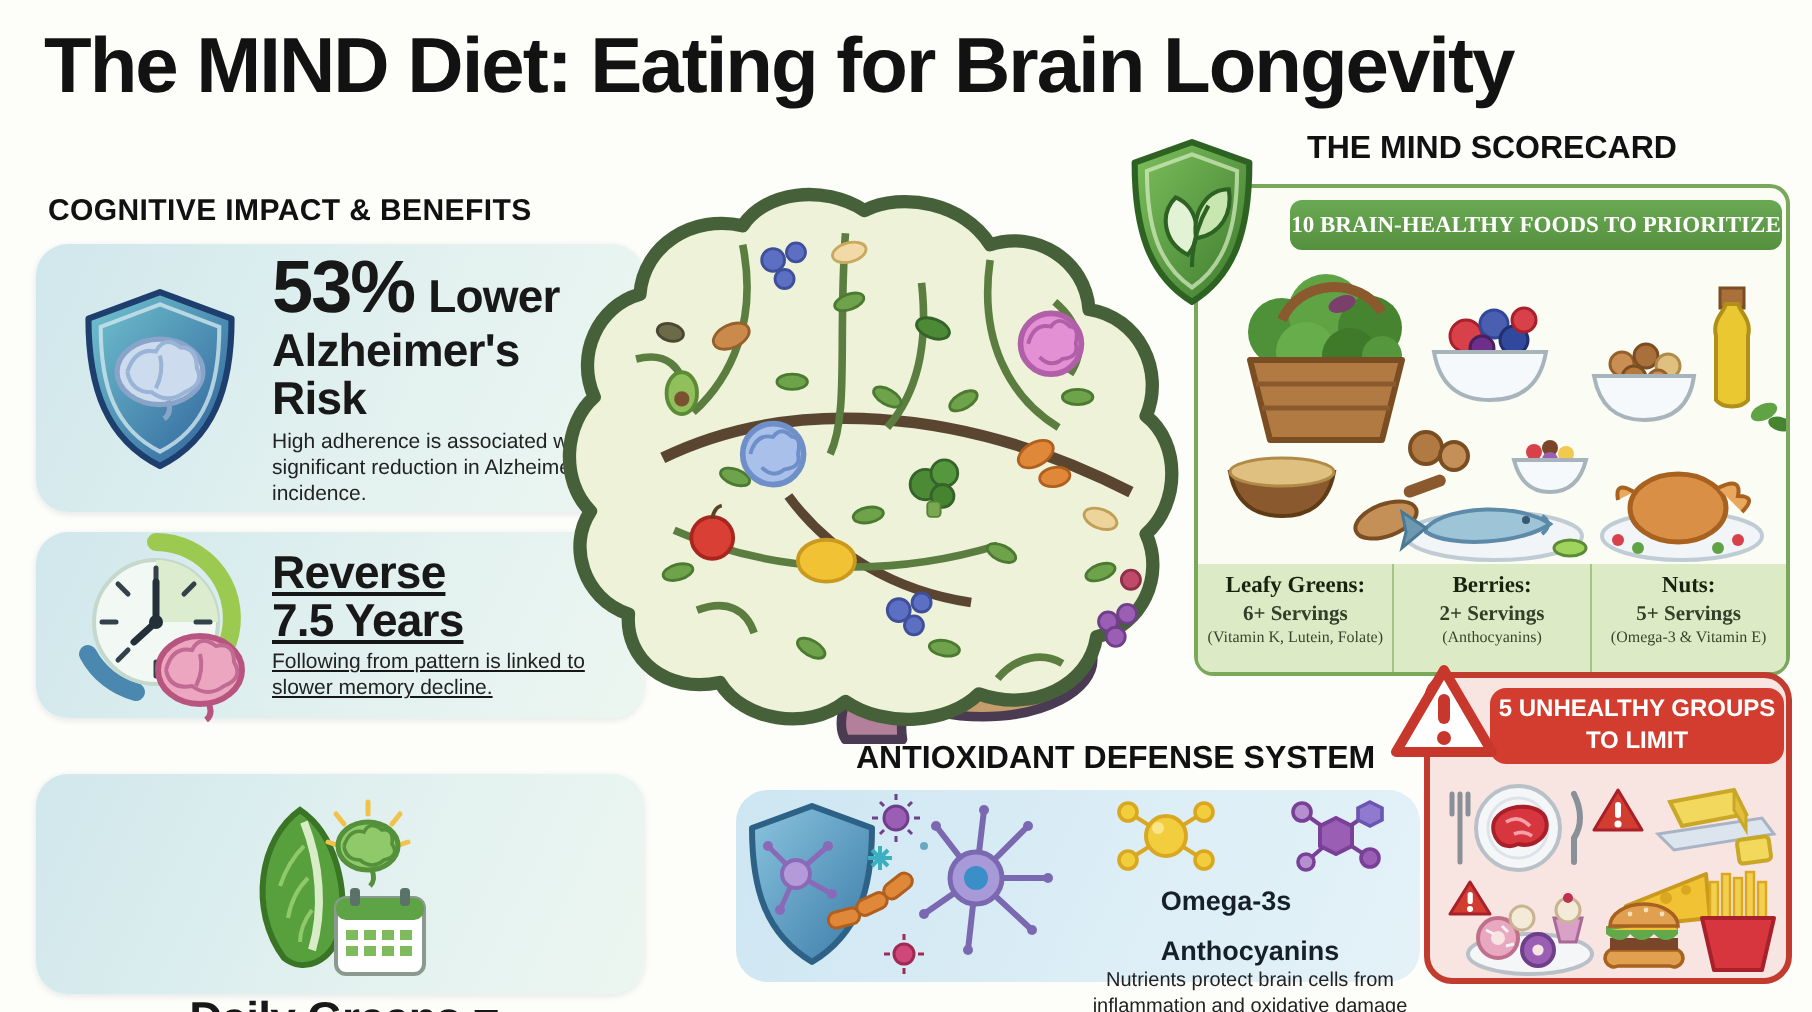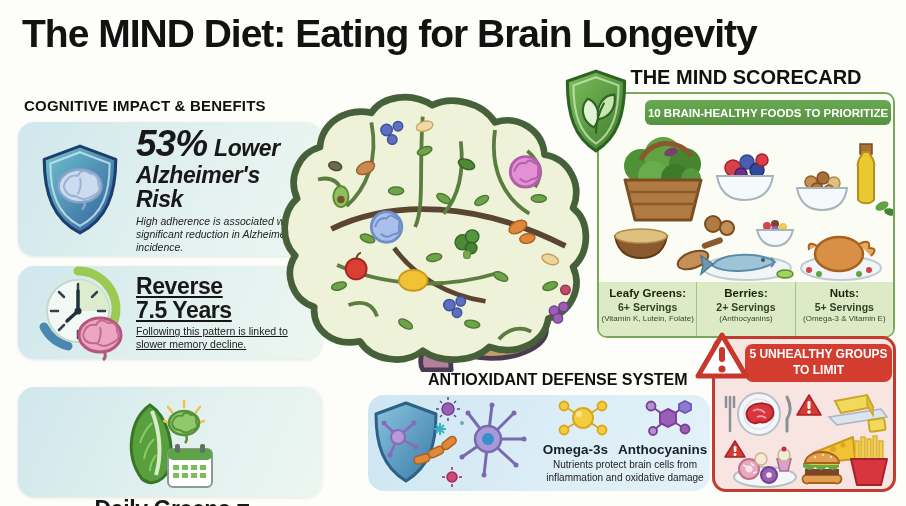--- a/index.html
+++ b/index.html
@@ -8,36 +8,36 @@
 
   
   .title { position:absolute; left:22px; top:12px; font-size:39px; font-weight:800; letter-spacing:-1px; color:#121212; }
   .subtitle { position:absolute; left:24px; top:61px; font-size:11.5px; line-height:1.3; font-weight:500; color:#1d1d1d; white-space:pre-line; }
   .benefits-heading { position:absolute; left:24px; top:97px; font-size:15px; font-weight:800; letter-spacing:.2px; color:#111; }
 
   
   .card { position:absolute; left:18px; width:304px; border-radius:16px;
           background:linear-gradient(115deg,#d0e7ec 0%,#e2f1ef 55%,#ecf6f1 100%);
           box-shadow:0 1px 3px rgba(40,70,80,.12); display:flex; align-items:center; padding:6px 10px; }
-  .card1 { top:122px; height:134px;font-style:italic; }
+  .card1 { top:122px; height:134px; }
   .card2 { top:266px; height:93px;text-decoration:underline; }
   .card3 { top:387px; height:110px;flex-direction:column; }
   .card-icon { flex:0 0 104px; display:flex; justify-content:center; align-items:center; }
   .card-text { flex:1; padding-left:4px; }
   .tline { font-size:23px; font-weight:800; line-height:1.06; letter-spacing:-.4px; color:#181818; }
   .stat { font-size:37px; letter-spacing:-1px; }
   .stat-suffix { margin-left:7px; }
   .card-desc { font-size:10.5px; line-height:1.25; font-weight:500; color:#222; margin-top:3px; max-width:176px; }
 
   
   .brain-wrap { position:absolute; left:280px; top:84px; }
 
   
-  .scorecard-heading { position:absolute; left:597px; top:66px; width:298px; text-align:center; font-size:20px; font-weight:800; color:#111; }
-  .scorecard { position:absolute; left:597px; top:92px; width:298px; height:246px; background:#fbfdf5; border:2px solid #79a85b; border-radius:10px; }
+  .scorecard-heading { position:absolute; left:597px; top:66px; width:298px; text-align:center; font-size:16px; font-weight:800; color:#111; }
+  .scorecard { position:absolute; left:597px; top:92px; width:298px; height:246px; background:#fbfdf5; border:2px solid #79a85b; border-radius:10px;font-family:Liberation Serif, serif; }
   .scorecard-banner { position:absolute; left:46px; top:6px; width:246px; height:25px; border-radius:6px;
           background:linear-gradient(#6aa953,#55903f); color:#fff; font-weight:800; font-size:11.5px;
           display:flex; align-items:center; justify-content:center; white-space:nowrap; }
   .scorecard-foods { position:absolute; left:2px; top:32px; }
   .scorecard-strip { position:absolute; left:0; bottom:0; width:100%; height:54px; background:#dcebc6; border-radius:0 0 7px 7px; display:flex; }
   .strip-col { flex:1; text-align:center; padding-top:5px; overflow:visible; }
   .strip-col + .strip-col { border-left:1px solid #a5c487; }
   .col-name { font-size:11.5px; font-weight:800; color:#17230e; line-height:1.2; }
   .col-serv { font-size:10.5px; font-weight:600; color:#333f29; line-height:1.25; }
   .col-nutr { font-size:8px; color:#38452e; line-height:1.3; white-space:nowrap; }
@@ -50,21 +50,21 @@
   .unhealthy-foods { position:absolute; left:2px; top:44px; }
   .warning-badge { position:absolute; left:694px; top:330px; }
 
   
   .antiox-heading { position:absolute; left:380px; top:371px; font-size:16px; font-weight:800; color:#111;margin-left:48px; }
   .antiox-panel { position:absolute; left:368px; top:395px; width:342px; height:96px; border-radius:16px;
           background:linear-gradient(115deg,#cde6f2,#ddeef6 60%,#e4f2f8); display:flex; }
   .antiox-icons { flex:0 0 172px; }
   .antiox-right { flex:1; display:flex; flex-direction:column; align-items:center; padding-top:4px; }
   .molecule-row { display:flex; justify-content:space-around; width:100%; }
-  .labels-row { display:flex; gap:10px; font-size:13.5px; font-weight:800; color:#16202a; margin-top:1px; }
+  .labels-row { display:flex; gap:10px; font-size:13.5px; font-weight:800; color:#16202a; margin-top:1px;flex-direction:column; }
   .antiox-desc { font-size:10px; line-height:1.25; font-weight:500; text-align:center; color:#222; margin-top:2px; white-space:pre-line; }
 </style>
 </head>
 <body>
 
 <div class="page">
 
   <div class="title">The MIND Diet: Eating for Brain Longevity</div>
   <div class="benefits-heading">COGNITIVE IMPACT &amp; BENEFITS</div>
 
@@ -115,21 +115,21 @@
         <circle cx="44" cy="46" r="3.5" fill="#22303a"></circle>
         <ellipse cx="66" cy="70" rx="21" ry="17" fill="#eda6c0" stroke="#b8557e" stroke-width="3"></ellipse>
         <path d="M49 70 Q52 58 62 60 Q66 52 74 58 Q83 56 83 66 Q88 74 78 78 Q70 84 62 78 Q51 80 49 70" fill="none" stroke="#c06a94" stroke-width="2"></path>
         <path d="M66 62 Q68 70 64 78" fill="none" stroke="#c06a94" stroke-width="2"></path>
         <path d="M70 86 q3 6 -1 9" fill="none" stroke="#b8557e" stroke-width="3"></path>
       </svg>
     </div>
     <div class="card-text">
       <div class="tline">Reverse</div>
       <div class="tline">7.5 Years</div>
-      <div class="card-desc">Following this pattern is linked to slower memory decline.</div>
+      <div class="card-desc">Following from pattern is linked to slower memory decline.</div>
     </div>
   </div>
 
   <div class="card card3">
     <div class="card-icon">
       <svg width="96" height="96" viewBox="0 0 96 96">
         <path d="M28 8 C8 22 2 58 20 82 C30 90 44 84 48 68 C52 48 46 20 28 8 Z" fill="#57a03d" stroke="#3a7526" stroke-width="3"></path>
         <path d="M30 14 C38 34 40 58 34 78" fill="none" stroke="#d8ecc8" stroke-width="4"></path>
         <path d="M30 26 Q22 34 18 46 M32 42 Q24 50 22 62 M34 58 Q28 66 28 74" fill="none" stroke="#8fc96a" stroke-width="2"></path>
         <g stroke="#f0c24a" stroke-width="2.5" stroke-linecap="round">

